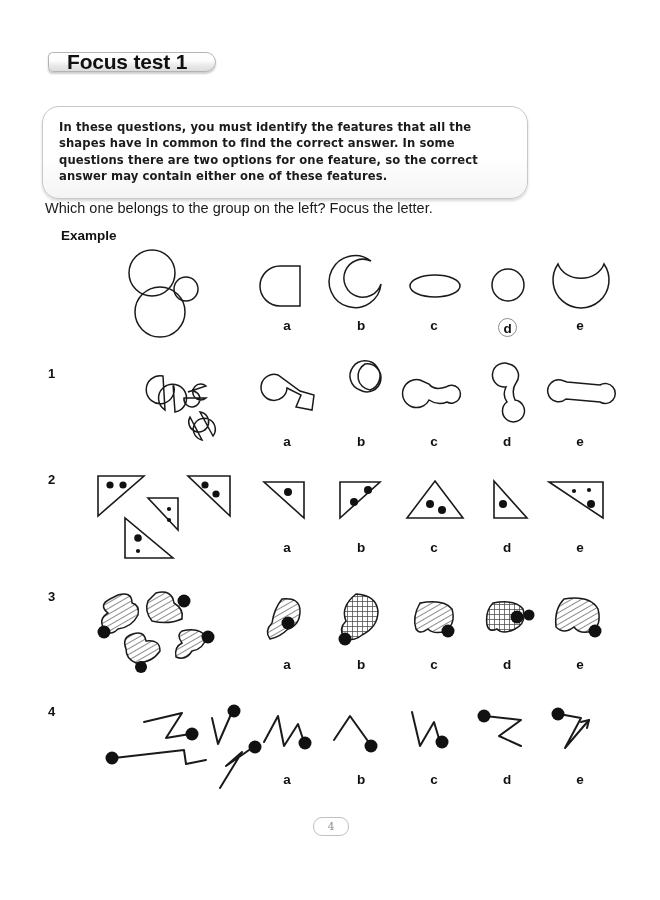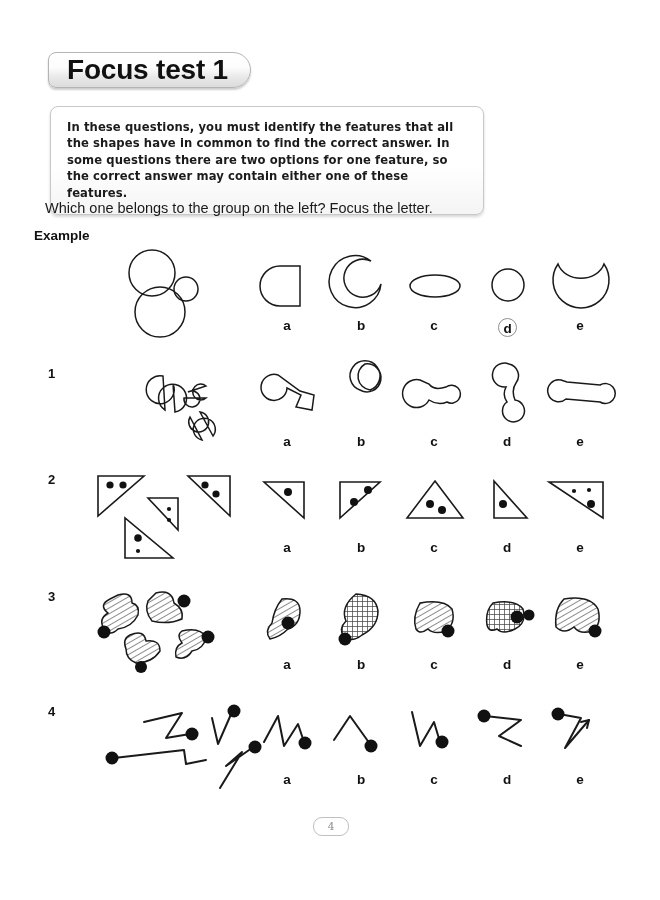--- a/index.html
+++ b/index.html
@@ -6,44 +6,44 @@
   body{
     width:660px;height:900px;background:#ffffff;
     font-family:"Liberation Sans", sans-serif;color:#1a1a1a;
     position:relative;overflow:hidden;
   }
   .page{position:absolute;inset:0;}
 
   
   .header{position:absolute;left:48px;top:52px;display:flex;align-items:center;}
   .badge{
-    height:36px;min-width:168px;box-sizing:border-box;
+    height:20px;min-width:168px;box-sizing:border-box;
     padding:0 22px 0 18px;display:flex;align-items:center;
     border:1px solid #b4b4b4;border-radius:8px 18px 18px 8px;
     background:linear-gradient(180deg,#ffffff 0%,#fdfdfd 42%,#e9e9e9 70%,#dcdcdc 100%);
     box-shadow:0 2px 2px rgba(0,0,0,.20), inset 0 1px 0 #ffffff;
-    font-size:28px;font-weight:bold;letter-spacing:-.2px;color:#111;
+    font-size:21px;font-weight:bold;letter-spacing:-.2px;color:#111;
   }
   .page-title{margin-left:20px;font-size:24px;font-weight:bold;color:#111;letter-spacing:-.2px;}
 
   
   .instruction{
-    position:absolute;left:50px;top:106px;width:434px;box-sizing:border-box;
+    position:absolute;left:42px;top:106px;width:486px;box-sizing:border-box;
     padding:12px 16px 13px 16px;
-    border:1px solid #c8c8c8;border-radius:8px;
+    border:1px solid #c8c8c8;border-radius:17px;
     background:linear-gradient(180deg,#ffffff 0%,#ffffff 55%,#f4f4f4 100%);
     box-shadow:0 2px 3px rgba(0,0,0,.16);
   }
   .instruction p{
     margin:0;font-family:"DejaVu Sans",sans-serif;
     font-size:11.6px;line-height:1.42;font-weight:bold;color:#1b1b1b;letter-spacing:.1px;
   }
 
   .prompt{position:absolute;left:45px;top:200px;font-size:14.5px;color:#1a1a1a;}
-  .example-label{position:absolute;left:34px;top:228px;font-size:13.5px;font-weight:bold;color:#111;}
+  .example-label{position:absolute;left:61px;top:228px;font-size:13.5px;font-weight:bold;color:#111;}
 
   
   .row{position:absolute;left:0;width:660px;}
   .qnum{position:absolute;left:48px;font-size:13px;font-weight:bold;color:#111;}
   .group{position:absolute;}
   .opt{position:absolute;}
   .letter{
     position:absolute;width:40px;text-align:center;
     font-size:13.5px;font-weight:bold;color:#111;
   }

